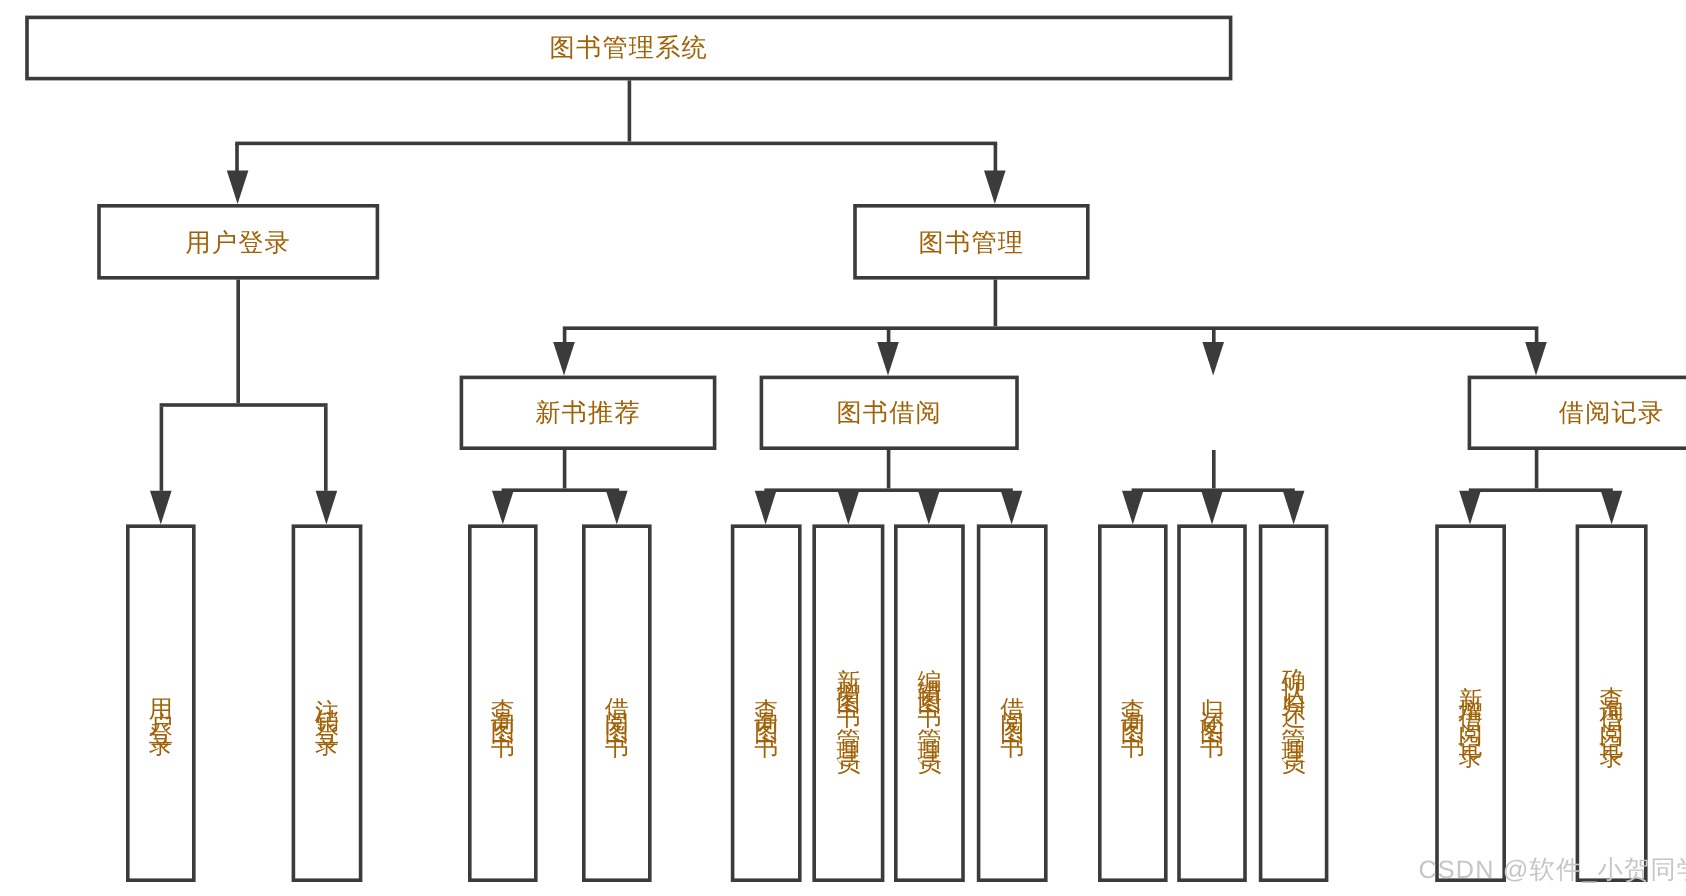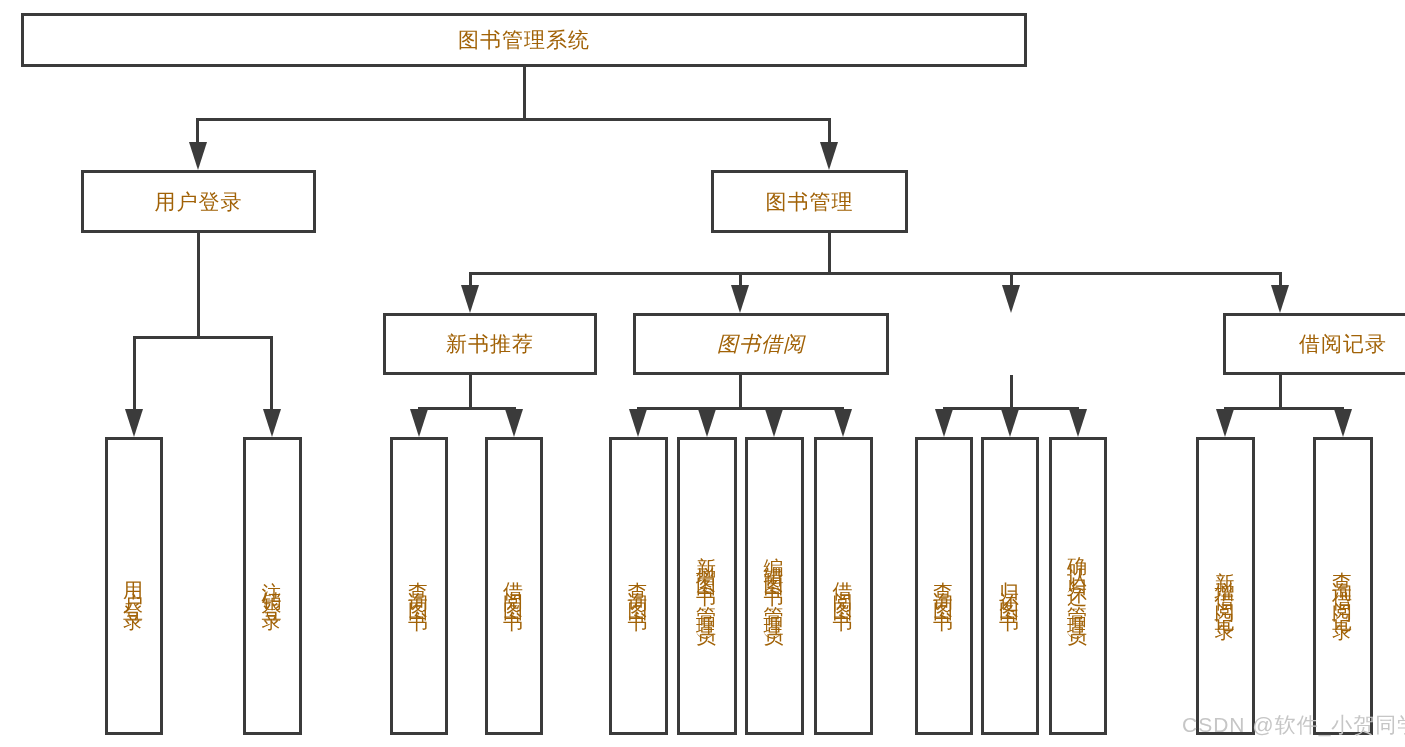--- a/index.html
+++ b/index.html
@@ -92,21 +92,21 @@
   <div class="vline" style="left:469px; top:275px; height:10px;"></div>
   <div class="vline" style="left:739px; top:275px; height:10px;"></div>
   <div class="vline" style="left:1010px; top:275px; height:10px;"></div>
   <div class="vline" style="left:1279px; top:275px; height:10px;"></div>
   <div class="arrow" style="left:461px; top:285px;"></div>
   <div class="arrow" style="left:731px; top:285px;"></div>
   <div class="arrow" style="left:1002px; top:285px;"></div>
   <div class="arrow" style="left:1271px; top:285px;"></div>
 
   <div class="box" style="left:363px; top:313px; width:214px; height:62px;margin-left:20px;">新书推荐</div>
-  <div class="box" style="left:633px; top:313px; width:256px; height:62px;font-style:italic;">图书借阅</div>
+  <div class="box" style="left:633px; top:313px; width:216px; height:62px;">图书借阅</div>
   <div class="box" style="left:1175px; top:313px; width:240px; height:62px;margin-left:48px;">借阅记录</div>
 
   <div class="vline" style="left:469px; top:375px; height:32px;"></div>
   <div class="hline" style="left:418px; top:407px; width:98px;"></div>
   <div class="arrow" style="left:410px; top:409px;"></div>
   <div class="arrow" style="left:505px; top:409px;"></div>
 
   <div class="vline" style="left:739px; top:375px; height:32px;"></div>
   <div class="hline" style="left:637px; top:407px; width:207px;"></div>
   <div class="arrow" style="left:629px; top:409px;"></div>

